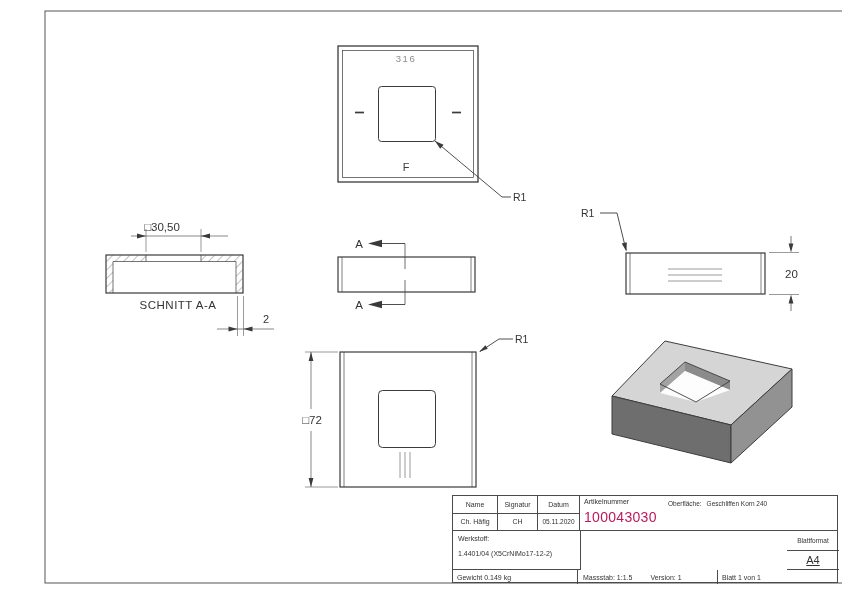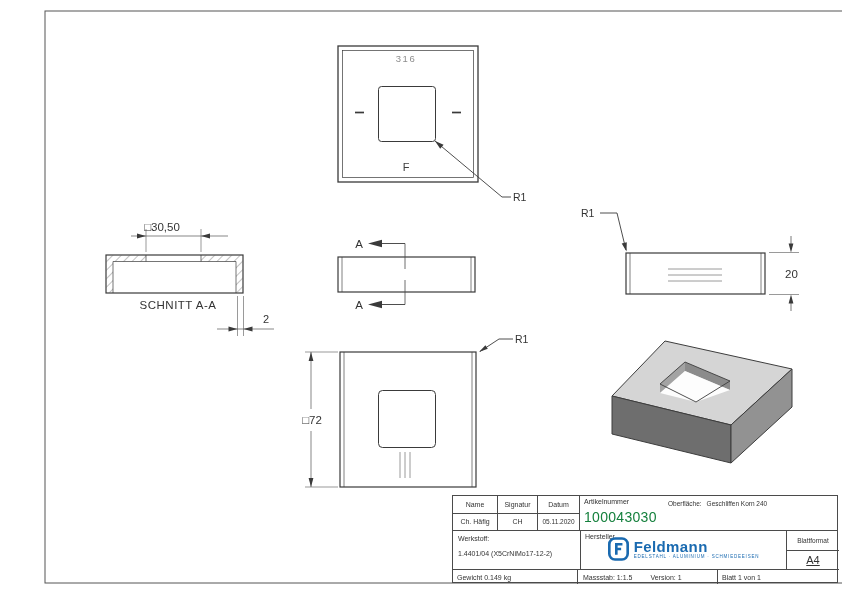--- a/index.html
+++ b/index.html
@@ -9,21 +9,21 @@
   
   .tb{position:absolute;left:452px;top:495px;width:386px;height:88px;
       border:1px solid #4b4b4b;background:#fff;box-sizing:border-box;}
   .tb-cell{position:absolute;box-sizing:border-box;color:#333;overflow:hidden;}
   .bb{border-bottom:1px solid #4b4b4b;}
   .br{border-right:1px solid #4b4b4b;}
   .hdr{font-size:7px;text-align:center;}
   .val{font-size:7px;text-align:center;}
   .tiny{font-size:6.5px;}
   .artikel-label{position:absolute;left:4px;top:2px;font-size:7px;color:#333;}
-  .artikel-value{position:absolute;left:4px;top:13px;font-size:14px;color:#15803d;letter-spacing:0.3px;}
+  .artikel-value{position:absolute;left:4px;top:13px;font-size:14px;color:#be185d;letter-spacing:0.3px;}
   .oberflaeche{position:absolute;left:88px;top:4px;font-size:6.5px;white-space:nowrap;color:#333;}
   .oberflaeche span{margin-right:5px;}
   .wk1{position:absolute;left:5px;top:4px;font-size:7px;}
   .wk2{position:absolute;left:5px;top:19px;font-size:7px;white-space:nowrap;}
   .herst-label{position:absolute;left:4px;top:2px;font-size:7px;}
   .logo-row{position:absolute;left:0;top:6px;width:100%;display:flex;
             justify-content:center;align-items:center;gap:5px;}
   .logo-stack{display:flex;flex-direction:column;line-height:1;}
   .logo-word{font-size:15px;font-weight:700;color:#1a6ab0;letter-spacing:0.4px;}
   .logo-tag{font-size:4.5px;color:#1a6ab0;letter-spacing:0.8px;margin-top:1px;}
@@ -168,33 +168,20 @@
     <span class="oberflaeche">
       <span>Oberfläche:</span><span>Geschliffen Korn 240</span>
     </span>
   </div>
 
   <div class="tb-cell br bb" style="left:0;top:35px;width:128px;height:39px;">
     <span class="wk1">Werkstoff:</span>
     <span class="wk2">1.4401/04 (X5CrNiMo17-12-2)</span>
   </div>
 
-  <div class="tb-cell br bb" style="left:128px;top:35px;width:206px;height:39px;">
-    <span class="herst-label">Hersteller</span>
-    <div class="logo-row">
-      <svg width="21" height="24" viewBox="0 0 24 27">
-        <rect x="1.5" y="1.5" width="21" height="24" rx="6.5" fill="none" stroke="#1a6ab0" stroke-width="3"></rect>
-        <path d="M9.5 20 V8 h7 M9.5 13.5 h5.5" fill="none" stroke="#1a6ab0" stroke-width="3"></path>
-      </svg>
-      <span class="logo-stack">
-        <span class="logo-word">Feldmann</span>
-        <span class="logo-tag">EDELSTAHL · ALUMINIUM · SCHMIEDEEISEN</span>
-      </span>
-    </div>
-  </div>
 
   <div class="tb-cell tiny bb" style="left:334px;top:35px;width:52px;height:20px;line-height:19px;text-align:center;">Blattformat</div>
   <div class="tb-cell bb" style="left:334px;top:55px;width:52px;height:19px;line-height:18px;text-align:center;font-size:11px;text-decoration:underline;">A4</div>
 
   <div class="tb-cell br" style="left:0;top:74px;width:125px;height:14px;">
     <span class="center-line">Gewicht 0.149 kg</span>
   </div>
   <div class="tb-cell br" style="left:125px;top:74px;width:140px;height:14px;">
     <span class="flexgap">
       <span>Massstab: 1:1.5</span>

